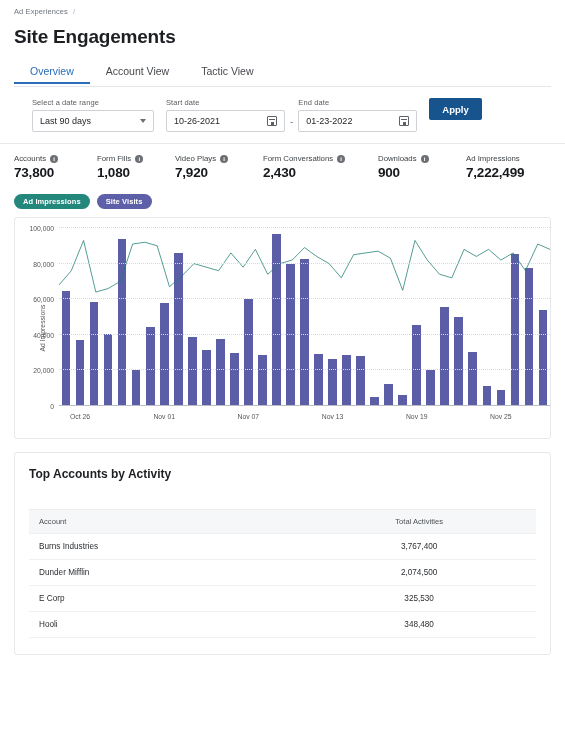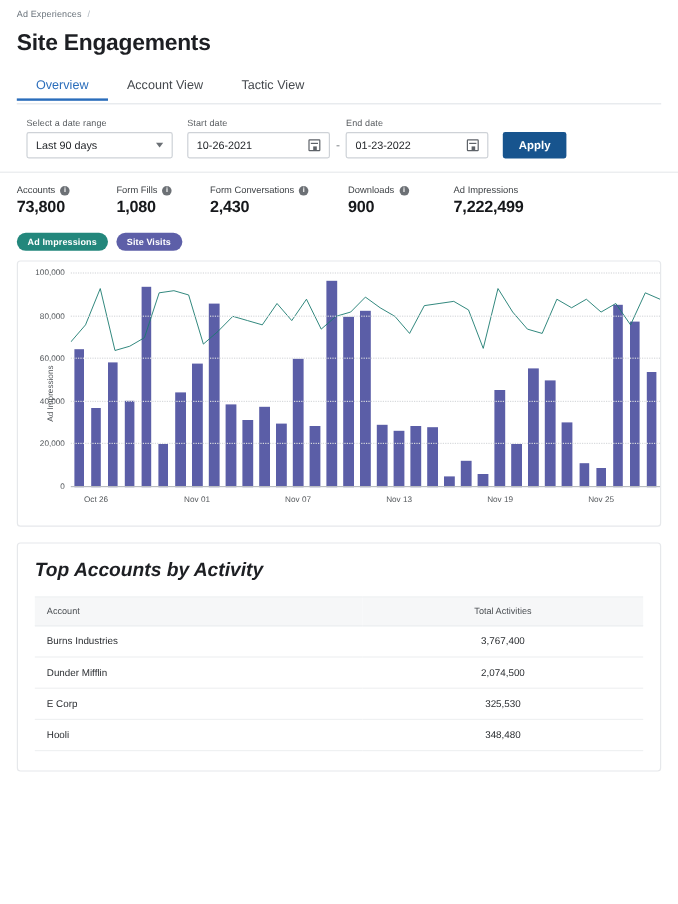--- a/index.html
+++ b/index.html
@@ -57,23 +57,22 @@
     content: "";
     position: absolute;
     left: 0; right: 0; bottom: -1px;
     height: 2px;
     background: #2a6dbb;
   }
 
   
   .filter-bar {
     display: flex;
-    align-items: flex-end;
     gap: 0;
-    padding: 11px 14px 0 22px;
+    padding: 11px 14px 0 32px;
   }
   .field { display: flex; flex-direction: column; }
   .field-label {
     font-size: 7.5px;
     color: #585c60;
     margin-bottom: 3px;
     letter-spacing: .1px;
   }
   .select-box, .date-box {
     height: 22px;
@@ -260,25 +259,24 @@
 
   
   .table-card {
     margin: 13px 14px 0 14px;
     border: 1px solid #e6e8eb;
     border-radius: 3px;
     background: #fff;
     padding: 14px 14px 16px 14px;
   }
   .table-title {
-    font-size: 16px;
+    font-size: 12px;
     font-weight: bold;
     color: #1d1f23;
-    margin-bottom: 12px;
-    font-style: italic;
+    margin-bottom: 28px;
   }
   table { width: 100%; border-collapse: collapse; }
   thead th {
     background: #f6f7f8;
     font-size: 7.6px;
     font-weight: normal;
     color: #4c5054;
     text-align: left;
     padding: 7px 10px;
     border-top: 1px solid #eceef0;
@@ -352,20 +350,27 @@
           <span class="info-icon">i</span>
         </div>
         <div class="kpi-value">73,800</div>
       </div>
       <div class="kpi" style="width: 78px;">
         <div class="kpi-head">
           <span>Form Fills</span>
           <span class="info-icon">i</span>
         </div>
         <div class="kpi-value">1,080</div>
+      </div>
+      <div class="kpi" style="width: 88px;">
+        <div class="kpi-head">
+          <span>Video Plays</span>
+          <span class="info-icon">i</span>
+        </div>
+        <div class="kpi-value">7,920</div>
       </div>
       <div class="kpi" style="width: 115px;">
         <div class="kpi-head">
           <span>Form Conversations</span>
           <span class="info-icon">i</span>
         </div>
         <div class="kpi-value">2,430</div>
       </div>
       <div class="kpi" style="width: 88px;">
         <div class="kpi-head">

